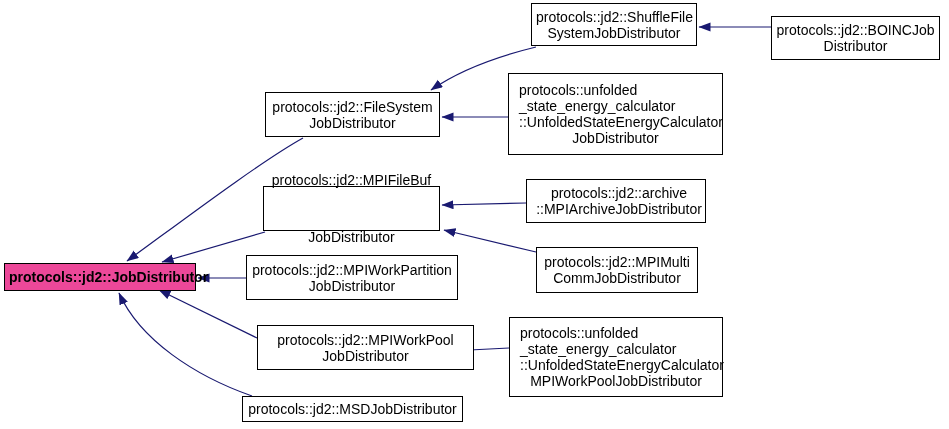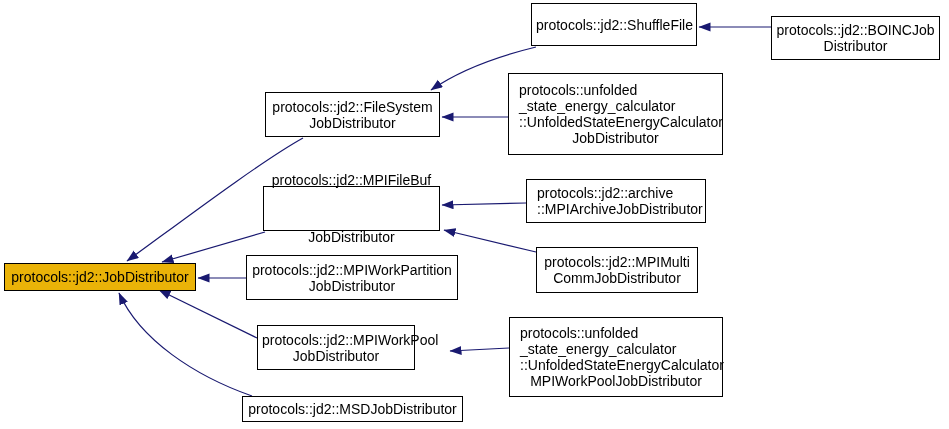--- a/index.html
+++ b/index.html
@@ -74,55 +74,56 @@
         <path d="M265,232 L162,262" class="edge" stroke="#191970" marker-end="url(#arrow)"></path>
         <path d="M246,278 L198,278" class="edge" stroke="#191970" marker-end="url(#arrow)"></path>
         <path d="M257,338 L159,290" class="edge" stroke="#191970" marker-end="url(#arrow)"></path>
         <path d="M252,396 C195,376 140,340 119,293" class="edge" stroke="#191970" marker-end="url(#arrow)"></path>
         <path d="M509,348 L450,351" class="edge" stroke="#191970" marker-end="url(#arrow)"></path>
       </g>
   </svg>
   <div class="nodes-layer" id="nodes-layer">
       <div class="node" style="left: 531px; top: 3px; width: 166px; height: 43px; background: rgb(255, 255, 255); border-color: rgb(0, 0, 0);">
         <div class="line c" style="color: rgb(0, 0, 0);">protocols::jd2::ShuffleFile</div>
+        <div class="line c" style="color: rgb(0, 0, 0);">SystemJobDistributor</div>
       </div>
       <div class="node" style="left: 771px; top: 4px; width: 169px; height: 44px; background: rgb(255, 255, 255); border-color: rgb(0, 0, 0); margin-top: 12px;">
         <div class="line c" style="color: rgb(0, 0, 0);">protocols::jd2::BOINCJob</div>
         <div class="line c" style="color: rgb(0, 0, 0);">Distributor</div>
       </div>
       <div class="node" style="left: 265px; top: 92px; width: 175px; height: 45px; background: rgb(255, 255, 255); border-color: rgb(0, 0, 0);">
         <div class="line c" style="color: rgb(0, 0, 0);">protocols::jd2::FileSystem</div>
         <div class="line c" style="color: rgb(0, 0, 0);">JobDistributor</div>
       </div>
       <div class="node" style="left: 508px; top: 73px; width: 215px; height: 82px; background: rgb(255, 255, 255); border-color: rgb(0, 0, 0);">
         <div class="line l" style="color: rgb(0, 0, 0);">protocols::unfolded</div>
         <div class="line l" style="color: rgb(0, 0, 0);">_state_energy_calculator</div>
         <div class="line l" style="color: rgb(0, 0, 0);">::UnfoldedStateEnergyCalculator</div>
         <div class="line c" style="color: rgb(0, 0, 0);">JobDistributor</div>
       </div>
       <div class="node" style="left: 263px; top: 186px; width: 177px; height: 45px; background: rgb(255, 255, 255); border-color: rgb(0, 0, 0); gap: 41px;">
         <div class="line c" style="color: rgb(0, 0, 0);">protocols::jd2::MPIFileBuf</div>
         <div class="line c" style="color: rgb(0, 0, 0);">JobDistributor</div>
       </div>
-      <div class="node" style="left: 526px; top: 179px; width: 180px; height: 44px; background: rgb(255, 255, 255); border-color: rgb(0, 0, 0);">
+      <div class="node" style="left: 526px; top: 179px; width: 180px; height: 44px; background: rgb(255, 255, 255); border-color: rgb(0, 0, 0); align-items: center;">
         <div class="line l" style="color: rgb(0, 0, 0);">protocols::jd2::archive</div>
         <div class="line l" style="color: rgb(0, 0, 0);">::MPIArchiveJobDistributor</div>
       </div>
       <div class="node" style="left: 536px; top: 247px; width: 162px; height: 46px; background: rgb(255, 255, 255); border-color: rgb(0, 0, 0);">
         <div class="line c" style="color: rgb(0, 0, 0);">protocols::jd2::MPIMulti</div>
         <div class="line c" style="color: rgb(0, 0, 0);">CommJobDistributor</div>
       </div>
-      <div class="node" style="left: 4px; top: 263px; width: 192px; height: 28px; background: #eab308; border-color: rgb(0, 0, 0);">
+      <div class="node" style="left: 4px; top: 263px; width: 192px; height: 28px; background: #ec4899; border-color: rgb(0, 0, 0); font-weight: bold;">
         <div class="line c" style="color: rgb(0, 0, 0);">protocols::jd2::JobDistributor</div>
       </div>
       <div class="node" style="left: 246px; top: 255px; width: 212px; height: 45px; background: rgb(255, 255, 255); border-color: rgb(0, 0, 0);">
         <div class="line c" style="color: rgb(0, 0, 0);">protocols::jd2::MPIWorkPartition</div>
         <div class="line c" style="color: rgb(0, 0, 0);">JobDistributor</div>
       </div>
-      <div class="node" style="left: 257px; top: 325px; width: 158px; height: 45px; background: rgb(255, 255, 255); border-color: rgb(0, 0, 0);">
+      <div class="node" style="left: 257px; top: 325px; width: 217px; height: 45px; background: rgb(255, 255, 255); border-color: rgb(0, 0, 0);">
         <div class="line c" style="color: rgb(0, 0, 0);">protocols::jd2::MPIWorkPool</div>
         <div class="line c" style="color: rgb(0, 0, 0);">JobDistributor</div>
       </div>
       <div class="node" style="left: 242px; top: 396px; width: 221px; height: 26px; background: rgb(255, 255, 255); border-color: rgb(0, 0, 0);">
         <div class="line c" style="color: rgb(0, 0, 0); text-align: center;">protocols::jd2::MSDJobDistributor</div>
       </div>
       <div class="node" style="left: 509px; top: 317px; width: 214px; height: 80px; background: rgb(255, 255, 255); border-color: rgb(0, 0, 0);">
         <div class="line l" style="color: rgb(0, 0, 0);">protocols::unfolded</div>
         <div class="line l" style="color: rgb(0, 0, 0);">_state_energy_calculator</div>
         <div class="line l" style="color: rgb(0, 0, 0);">::UnfoldedStateEnergyCalculator</div>

